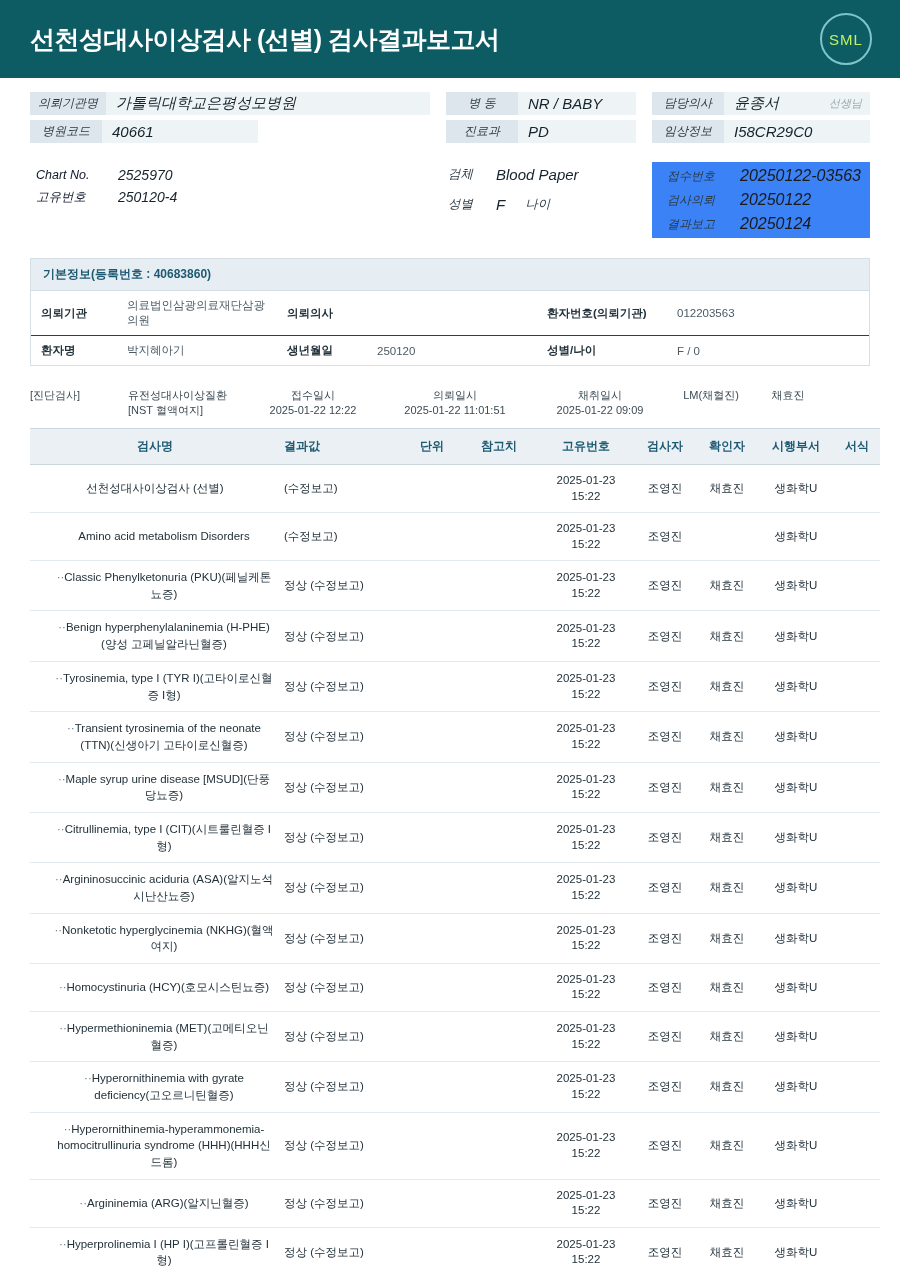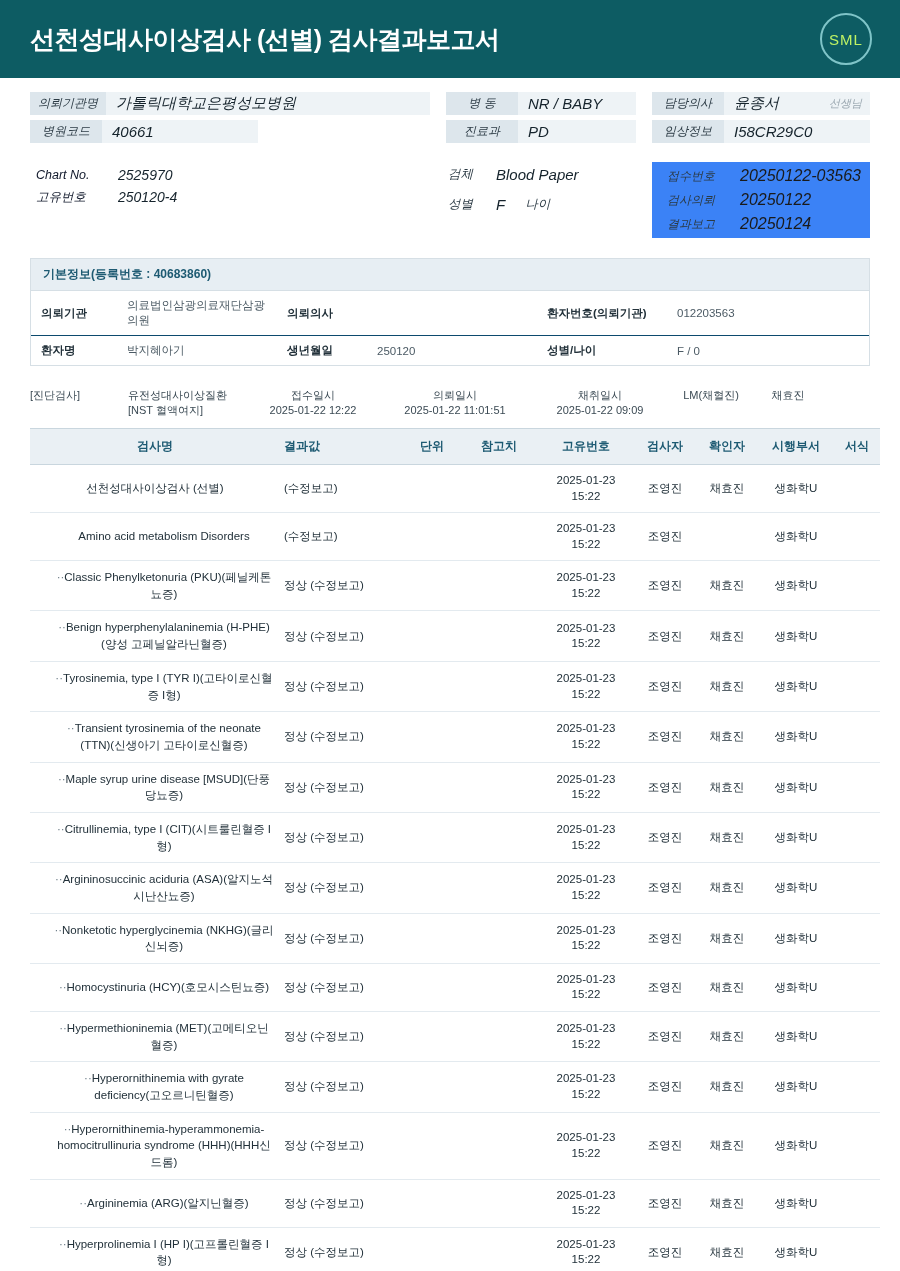--- a/index.html
+++ b/index.html
@@ -444,21 +444,21 @@
         <td class="c-date">
           <div>2025-01-23</div>
           <div>15:22</div>
         </td>
         <td class="c-exam">조영진</td>
         <td class="c-conf">채효진</td>
         <td class="c-dept">생화학U</td>
         <td class="c-form"></td>
       </tr>
       <tr>
-        <td class="c-name ind2">Nonketotic hyperglycinemia (NKHG)(글리신뇌증)</td>
+        <td class="c-name ind2">Nonketotic hyperglycinemia (NKHG)(혈액여지)</td>
         <td class="c-res">정상 (수정보고)</td>
         <td class="c-unit"></td>
         <td class="c-ref"></td>
         <td class="c-date">
           <div>2025-01-23</div>
           <div>15:22</div>
         </td>
         <td class="c-exam">조영진</td>
         <td class="c-conf">채효진</td>
         <td class="c-dept">생화학U</td>

